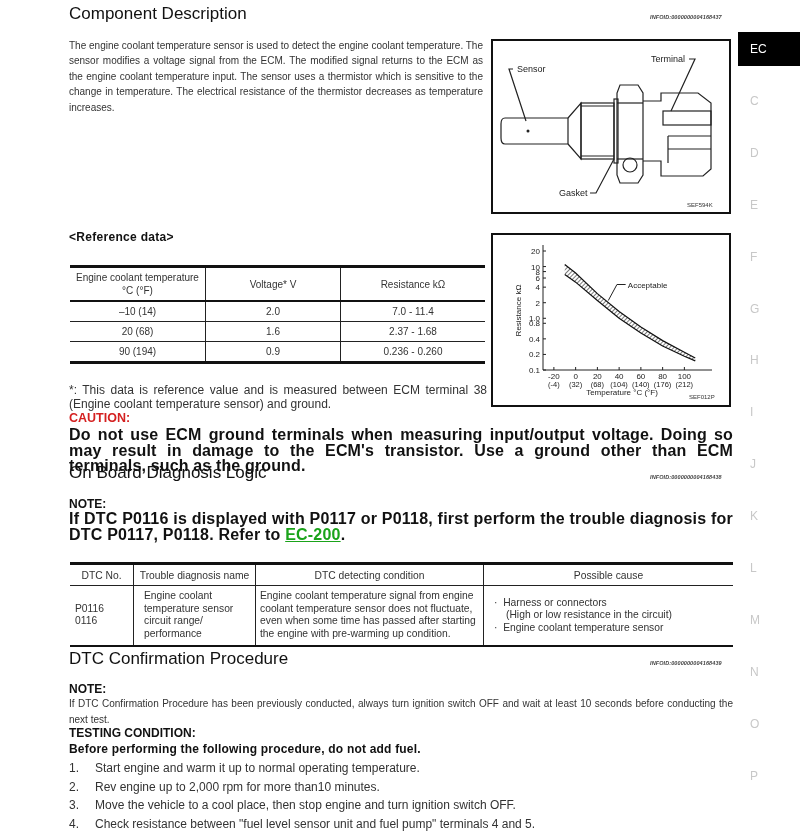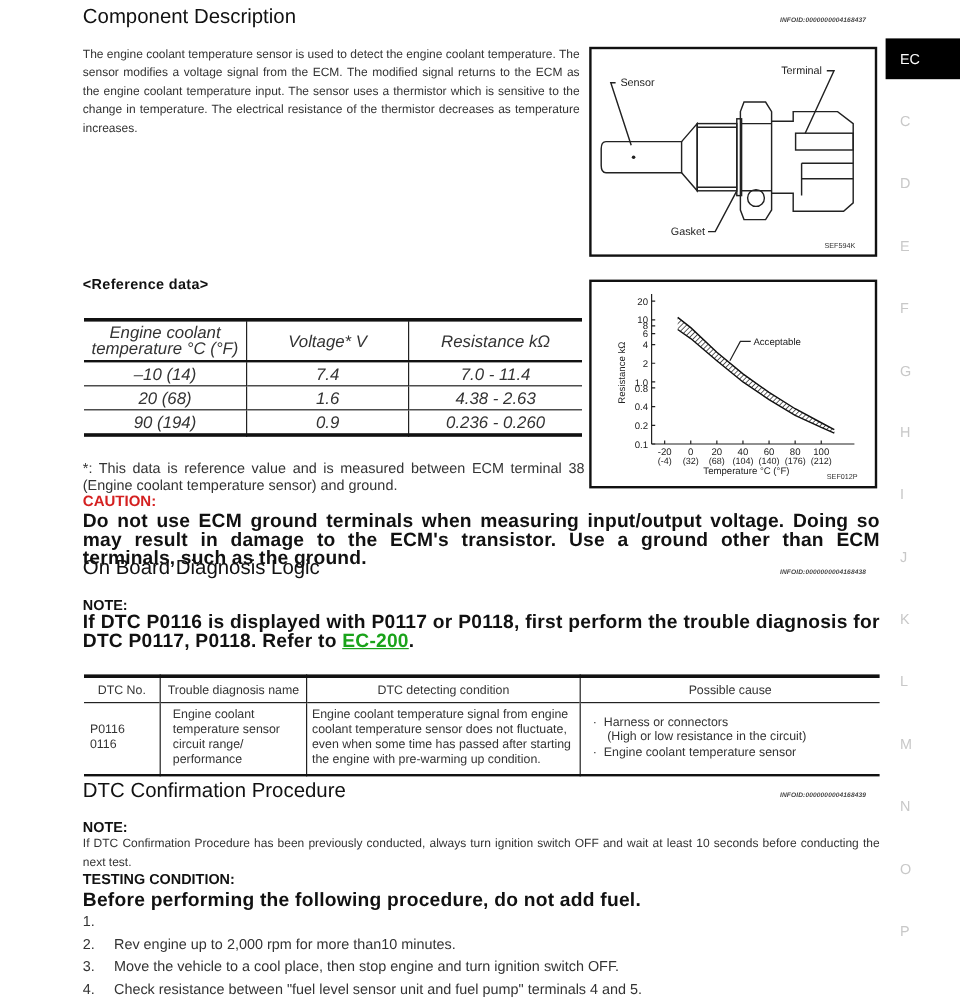--- a/index.html
+++ b/index.html
@@ -4,21 +4,21 @@
 <style>
   html, body { margin:0; padding:0; background:#fff; }
   body { width:800px; height:840px; position:relative; overflow:hidden;
          font-family:"Liberation Sans", sans-serif; color:#222; }
   .abs { position:absolute; }
   .h2 { font-size:17px; color:#111; font-weight:normal; }
   .infoid { font-size:5.5px; font-style:italic; font-weight:bold; color:#444; letter-spacing:0.1px; }
   .body-text { font-size:10px; line-height:15.4px; color:#333; text-align:justify; }
   .bold { font-weight:bold; color:#111; }
   table { border-collapse:collapse; }
-  .reftable { font-size:14px; color:#333;font-style:italic; }
+  .reftable { font-size:10px; color:#333; }
   .reftable th, .reftable td { text-align:center; font-weight:normal; padding:0; height:19px; }
   .reftable th { height:32px; line-height:13px; }
   .reftable tr { border-bottom:1px solid #222; }
   .reftable tr.thick { border-bottom:2px solid #111; }
   .reftable thead tr { border-top:3px solid #111; border-bottom:2px solid #111; }
   .reftable td + td, .reftable th + th { border-left:1px solid #222; }
   .dtctable { font-size:10.3px; color:#333; }
   .dtctable th { font-weight:normal; height:18px; }
   .dtctable td { vertical-align:middle; padding:2px 5px; line-height:12.5px; }
   .dtctable thead tr { border-top:3px solid #111; border-bottom:1px solid #222; }
@@ -82,27 +82,27 @@
   <thead>
     <tr>
       <th style="width:135px;">Engine coolant temperature °C (°F)</th>
       <th style="width:134px;">Voltage*   V</th>
       <th>Resistance   kΩ</th>
     </tr>
   </thead>
   <tbody>
     <tr>
       <td>–10 (14)</td>
-      <td>7.4</td>
+      <td>2.0</td>
       <td>7.0 - 11.4</td>
     </tr>
     <tr>
       <td>20 (68)</td>
       <td>1.6</td>
-      <td>4.38 - 2.63</td>
+      <td>2.37 - 1.68</td>
     </tr>
     <tr class="thick" style="border-bottom:3px solid #111;">
       <td>90 (194)</td>
       <td>0.9</td>
       <td>0.236 - 0.260</td>
     </tr>
   </tbody>
 </table>
 <div class="abs" style="left:69px;top:383px;width:418px;font-size:12px;line-height:14px;color:#333;text-align:justify;">*: This data is reference value and is measured between ECM terminal 38 (Engine coolant temperature sensor) and ground.</div>
 
@@ -201,24 +201,24 @@
       </td>
     </tr>
   </tbody>
 </table>
 
 <div class="abs h2" style="left:69px;top:649px;">DTC Confirmation Procedure</div>
 <div class="abs infoid" style="left:650px;top:660px;">INFOID:0000000004168439</div>
 <div class="abs bold" style="left:69px;top:682px;font-size:12px;">NOTE:</div>
 <div class="abs body-text" style="left:69px;top:696px;width:664px;line-height:15.5px;">If DTC Confirmation Procedure has been previously conducted, always turn ignition switch OFF and wait at least 10 seconds before conducting the next test.</div>
 <div class="abs bold" style="left:69px;top:726px;font-size:12px;">TESTING CONDITION:</div>
-<div class="abs bold" style="left:69px;top:742px;font-size:16px;letter-spacing:0.2px;">Before performing the following procedure, do not add fuel.</div>
+<div class="abs bold" style="left:69px;top:742px;font-size:12px;letter-spacing:0.2px;">Before performing the following procedure, do not add fuel.</div>
 
 <ol class="abs steps" style="left:69px;top:761px;width:664px;">
-  <li><span class="num">1.</span></li>
+  <li><span class="num">1.</span><span>Start engine and warm it up to normal operating temperature.</span></li>
   <li><span class="num">2.</span><span>Rev engine up to 2,000 rpm for more than10 minutes.</span></li>
   <li><span class="num">3.</span><span>Move the vehicle to a cool place, then stop engine and turn ignition switch OFF.</span></li>
   <li><span class="num">4.</span><span>Check resistance between "fuel level sensor unit and fuel pump" terminals 4 and 5.</span></li>
 </ol>
 
 <div>
   <div class="sidetab active" style="top:32px;">
       <span>EC</span>
     </div>
   <div class="sidetab" style="top:84px;">

